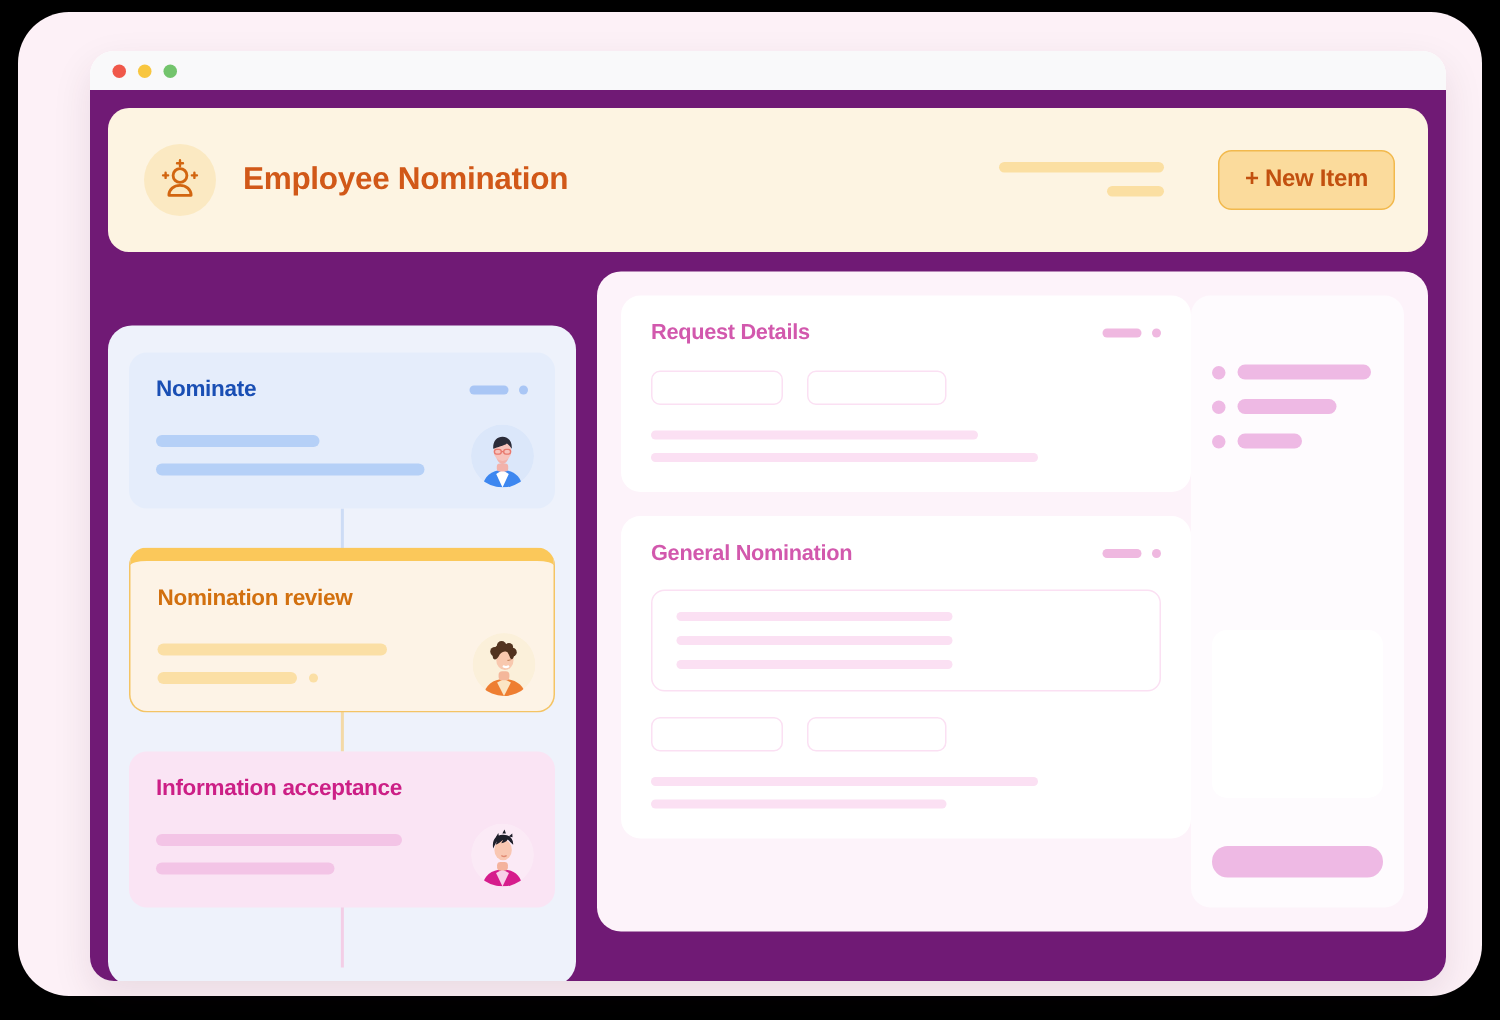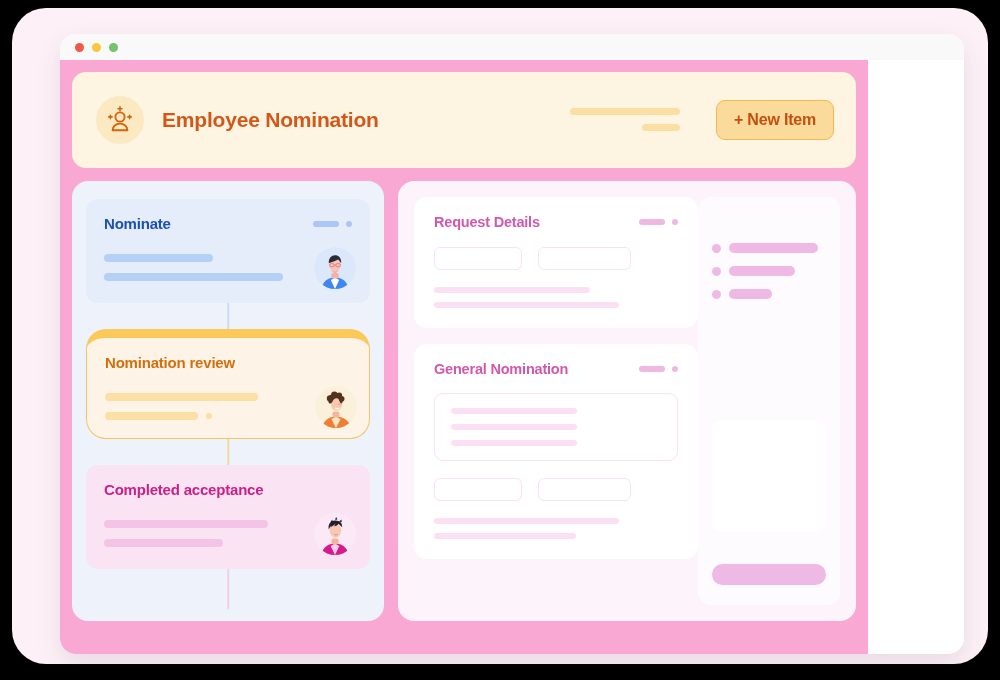--- a/index.html
+++ b/index.html
@@ -57,23 +57,23 @@
   }
   .dot.red    { background: #f0584a; }
   .dot.yellow { background: #f8c63f; }
   .dot.green  { background: #73c46c; }
 
   
   #content {
     position: absolute;
     left: 0;
     top: 26px;
-    width: 808px;
+    width: 904px;
     height: 594px;
-    background: #f9a8d4;
+    background: #701a75;
     padding: 12px;
     box-sizing: border-box;
   }
 
   
   #page-header {
     position: relative;
     height: 96px;
     background: #fdf4e2;
     border-radius: 14px;
@@ -143,20 +143,21 @@
 
   
   #workflow-panel {
     position: relative;
     width: 312px;
     flex: none;
     background: #eef2fb;
     border-radius: 16px;
     height: 440px;
     overflow: visible;
+    margin-top: 36px;
   }
   #workflow-inner {
     position: relative;
     padding: 18px 14px 0 14px;
   }
 
   .connector {
     position: absolute;
     left: 50%;
     width: 1.5px;
@@ -171,21 +172,21 @@
     padding: 16px 18px 18px 18px;
     box-sizing: border-box;
     margin-bottom: 26px;
     min-height: 104px;
   }
   .wf-card.blue  { background: #e5edfb; }
   .wf-card.amber {
     background: #fdf3e6;
     border: 1.5px solid #f4c464;
     border-top: 9px solid #fbc85a;
-    border-radius: 20px;
+    border-radius: 12px;
   }
   .wf-card.pink  { background: #fae4f4; }
 
   .wf-head {
     display: flex;
     align-items: center;
   }
   .wf-title {
     font-size: 15px;
     font-weight: bold;
@@ -443,21 +444,21 @@
                   <circle cx="19.4" cy="8.6" r="3.2" fill="#52331f"></circle>
                   <circle cx="24.3" cy="9.4" r="2.8" fill="#52331f"></circle>
                   <path d="M23.6 18.3c.9 0 1.6-.4 1.6-.4" stroke="#c98c63" stroke-width="0.8" fill="none" stroke-linecap="round"></path>
                   <path d="M20.8 22.3c1 .5 2.1.5 3 0" stroke="#ffffff" stroke-width="1.5" fill="none" stroke-linecap="round"></path>
                 </svg>
               </div>
             </div>
 
             <div class="wf-card pink">
               <div class="wf-head">
-                <div class="wf-title">Completed acceptance</div>
+                <div class="wf-title">Information acceptance</div>
               </div>
               <div class="wf-lines">
                 <div class="wf-line" style="width:66%"></div>
                 <div class="wf-line" style="width:48%"></div>
               </div>
               <div class="wf-avatar">
                 <svg width="42" height="42" viewBox="0 0 42 42">
                   <circle cx="21" cy="21" r="21" fill="#fbeaf6"></circle>
                   <path d="M8 42c0-7.2 5.8-11.4 13-11.4S34 34.8 34 42z" fill="#d61c8c"></path>
                   <path d="M21 30.6l-4.3 2.4 4.3 9 4.3-9z" fill="#f8cfe9"></path>

